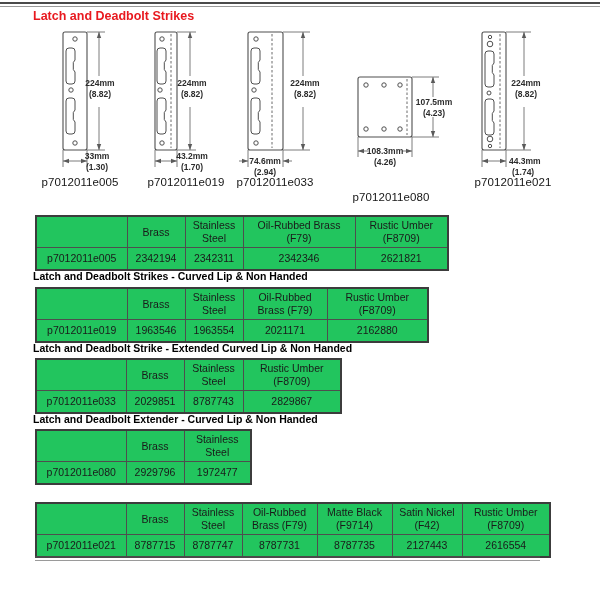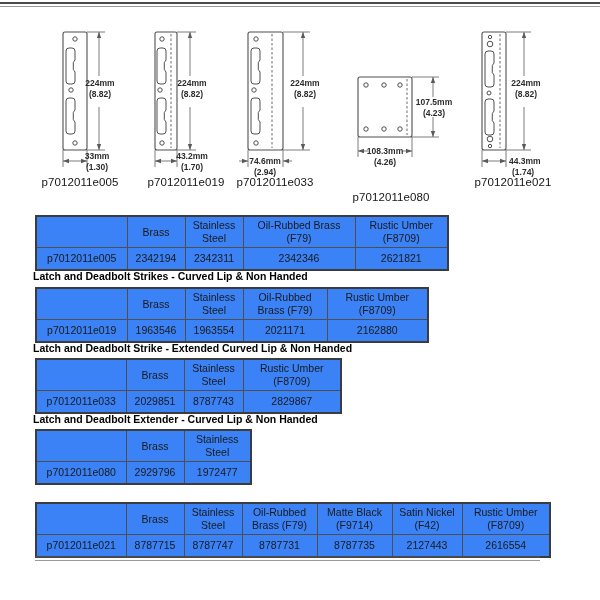--- a/index.html
+++ b/index.html
@@ -10,21 +10,21 @@
   .rule-top{position:absolute;left:0;top:2px;width:600px;height:2px;
     border-top:2px solid #4a4a4a;border-bottom:1px solid #9a9a9a;}
   .rule-bottom{position:absolute;left:35px;top:556px;width:505px;height:2px;
     border-top:2px solid #4a4a4a;border-bottom:1px solid #9a9a9a;}
   .page-title{position:absolute;left:33px;top:9px;font-size:12.5px;font-weight:bold;color:#e8191f;}
   .figure{position:absolute;}
   .part-label{position:absolute;top:148px;width:120px;text-align:center;
     font-size:11.5px;color:#151515;letter-spacing:0.1px;}
   .sec-title{position:absolute;left:33px;font-size:10.5px;font-weight:bold;color:#000;white-space:nowrap;}
   table.parts-table{position:absolute;border-collapse:collapse;table-layout:fixed;
-    border:2px solid #3c3c3c;font-size:10.5px;color:#1a1a1a;background:#3b82f6;}
+    border:2px solid #3c3c3c;font-size:10.5px;color:#1a1a1a;background:#22c55e;}
   table.parts-table th,table.parts-table td{border:1px solid #4e4e4e;text-align:center;
     vertical-align:middle;padding:1px 2px;font-weight:normal;line-height:1.2;}
   table.parts-table th{height:28px;}
   table.parts-table td{height:19px;}
   
   .plate{fill:#fff;stroke:#4f4f4f;stroke-width:1.1;}
   .hole{fill:#fff;stroke:#4f4f4f;stroke-width:1;}
   .cut{fill:#fff;stroke:#4f4f4f;stroke-width:1;}
   .lip{stroke:#5a5a5a;stroke-width:0.9;fill:none;stroke-dasharray:2.5 2;}
   .dim{stroke:#6e6e6e;stroke-width:0.9;fill:none;}
@@ -32,20 +32,21 @@
   .dim-text{font-family:"Liberation Sans",sans-serif;font-size:8.5px;font-weight:bold;
     fill:#2c2c2c;text-anchor:middle;}
   .dim-text.start{text-anchor:start;}
 </style>
 </head>
 <body>
 
 <div class="page">
 
   <div class="rule-top"></div>
+  <div class="page-title">Latch and Deadbolt Strikes</div>
 
   <div class="figure" style="left:40px;top:28px;width:105px;height:170px;">
     <svg width="105" height="150">
       <defs>
         <path id="cutout" class="cut" d="M 3 0 H 6 Q 9 0 9 3 V 12 L 7.3 14.5 V 21.5 L 9 24 V 33 Q 9 36 6 36 H 3 Q 0 36 0 33 V 3 Q 0 0 3 0 Z"></path>
       </defs>
       <rect class="plate" x="23" y="4" width="24" height="118" rx="2"></rect>
       <use href="#cutout" x="26" y="20"></use>
       <use href="#cutout" x="26" y="70"></use>
       <circle class="hole" cx="35" cy="11" r="2.2"></circle>

